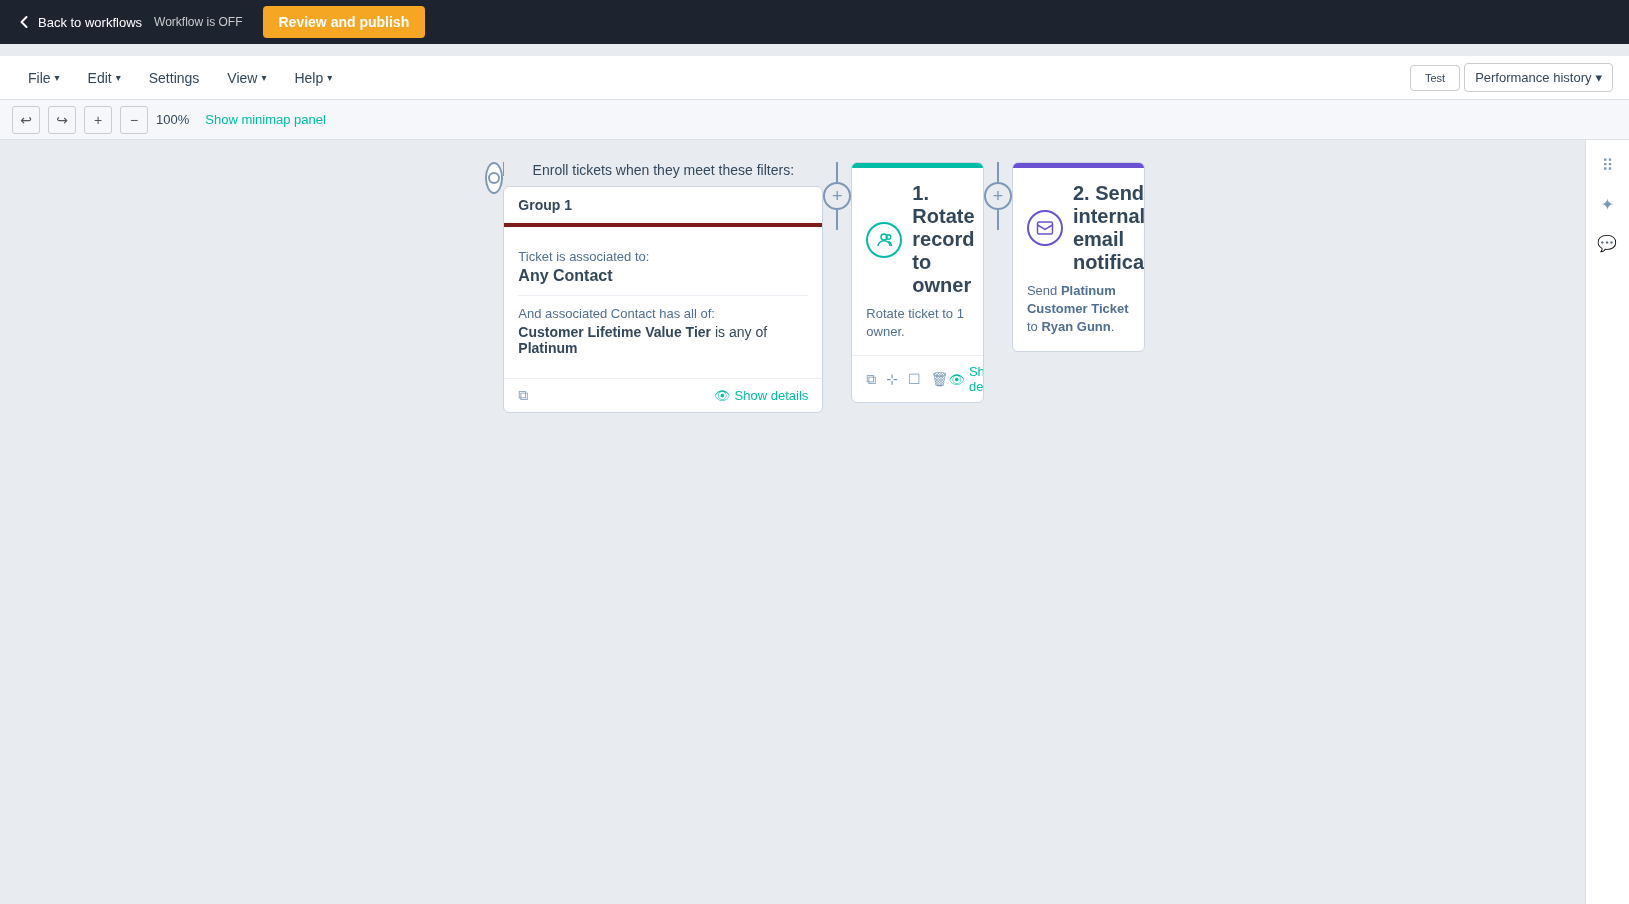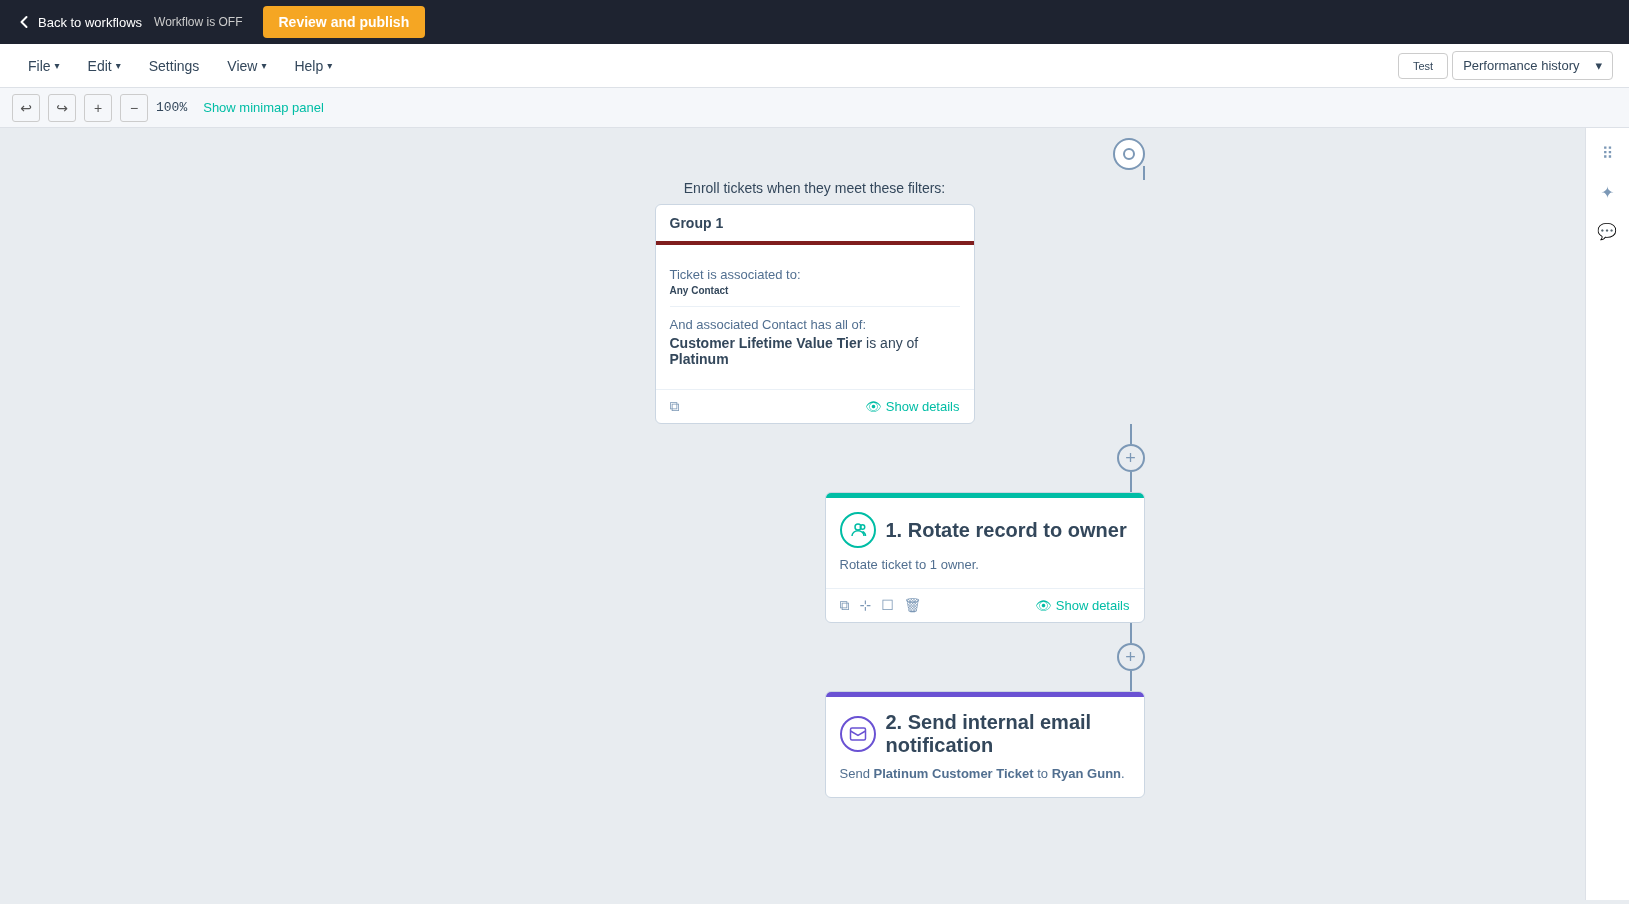--- a/index.html
+++ b/index.html
@@ -13,65 +13,65 @@
     .back-link { display: flex; align-items: center; gap: 6px; color: #fff; font-size: 13px; cursor: pointer; text-decoration: none; }
     .back-link svg { width: 16px; height: 16px; }
     .workflow-title { flex: 1; text-align: center; font-size: 16px; font-weight: 600; color: #fff; display: flex; align-items: center; justify-content: center; gap: 8px; }
     .edit-icon { color: #aaa; cursor: pointer; }
     .workflow-status { font-size: 12px; color: #ccc; margin-right: 8px; }
     .btn-review { background: #f5a623; color: #fff; border: none; padding: 8px 16px; border-radius: 4px; font-size: 14px; font-weight: 600; cursor: pointer; }
 
     
     .sec-nav {
       display: flex; align-items: center; background: #fff; border-bottom: 1px solid #dde1e7;
-      height: 44px; padding: 12px 16px; gap: 4px;
+      height: 44px; padding: 12px 16px; gap: 4px; margin-top: 12px;
     }
     .sec-nav-item { padding: 0 12px; height: 44px; display: flex; align-items: center; gap: 4px; font-size: 14px; color: #33475b; cursor: pointer; }
     .sec-nav-spacer { flex: 1; }
     .btn-test { border: 1px solid #ccc; background: #fff; padding: 6px 14px; border-radius: 4px; font-size: 11px; cursor: pointer; color: #33475b; }
-    .perf-history { display: flex; align-items: center; gap: 16px; font-size: 13px; color: #33475b; cursor: pointer; border: 1px solid #ccc; border-radius: 4px; padding: 6px 10px; background: #fff; }
+    .perf-history { display: flex; align-items: center; gap: 4px; font-size: 13px; color: #33475b; cursor: pointer; border: 1px solid #ccc; border-radius: 4px; padding: 6px 10px; background: #fff; }
 
     
     .toolbar {
       display: flex; align-items: center; background: #f5f7fa; border-bottom: 1px solid #dde1e7;
       height: 40px; padding: 0 12px; gap: 8px;
     }
     .tool-btn { background: none; border: 1px solid #ccc; border-radius: 3px; width: 28px; height: 28px; cursor: pointer; display: flex; align-items: center; justify-content: center; color: #555; font-size: 14px; }
-    .zoom-display { font-size: 13px; color: #33475b; font-family: Liberation Mono, monospace; }
+    .zoom-display { font-size: 13px; color: #33475b; }
     .show-minimap { color: #00bda5; font-size: 13px; cursor: pointer; margin-left: 8px; }
 
     
     .canvas {
       position: relative; overflow: hidden; background: #e8ecf0;
       width: 100%; height: calc(100vh - 132px);
     }
 
     
     .workflow-container {
       position: absolute; left: 50%; transform: translateX(-50%);
-      top: 0; width: 660px;
-      display: flex; flex-direction: column; align-items: flex-end;
+      top: 12px; width: 660px;
+      display: flex; flex-direction: row; align-items: flex-start;
       padding-top: 10px;
     }
 
     
     .enroll-label { font-size: 14px; color: #33475b; margin-bottom: 8px; font-weight: 500; }
     .filter-card {
       background: #fff; border: 1px solid #cbd6e2; border-radius: 6px;
       width: 320px; padding: 0;
     }
     .filter-card-header {
       padding: 10px 14px; font-size: 14px; font-weight: 700; color: #33475b;
       border-bottom: 4px solid #7f1d1d;
     }
     .filter-card-body { padding: 12px 14px; }
     .filter-row { padding: 10px 0; }
     .filter-row + .filter-row { border-top: 1px solid #eaf0f6; }
     .filter-row .label { font-size: 13px; color: #516f90; margin-bottom: 3px; }
-    .filter-row .value { font-size: 10px; color: #33475b; font-weight: 700; }
+    .filter-row .value { font-size: 16px; color: #33475b; font-weight: 700; }
     .filter-row .prefix { font-size: 14px; color: #33475b; }
     .filter-card-footer {
       display: flex; justify-content: space-between; align-items: center;
       padding: 8px 14px; border-top: 1px solid #eaf0f6;
     }
     .copy-icon { color: #7c98b6; cursor: pointer; font-size: 14px; }
     .show-details-link { color: #00bda5; font-size: 13px; cursor: pointer; display: flex; align-items: center; gap: 4px; }
 
     
     .connector { display: flex; flex-direction: column; align-items: center; }

